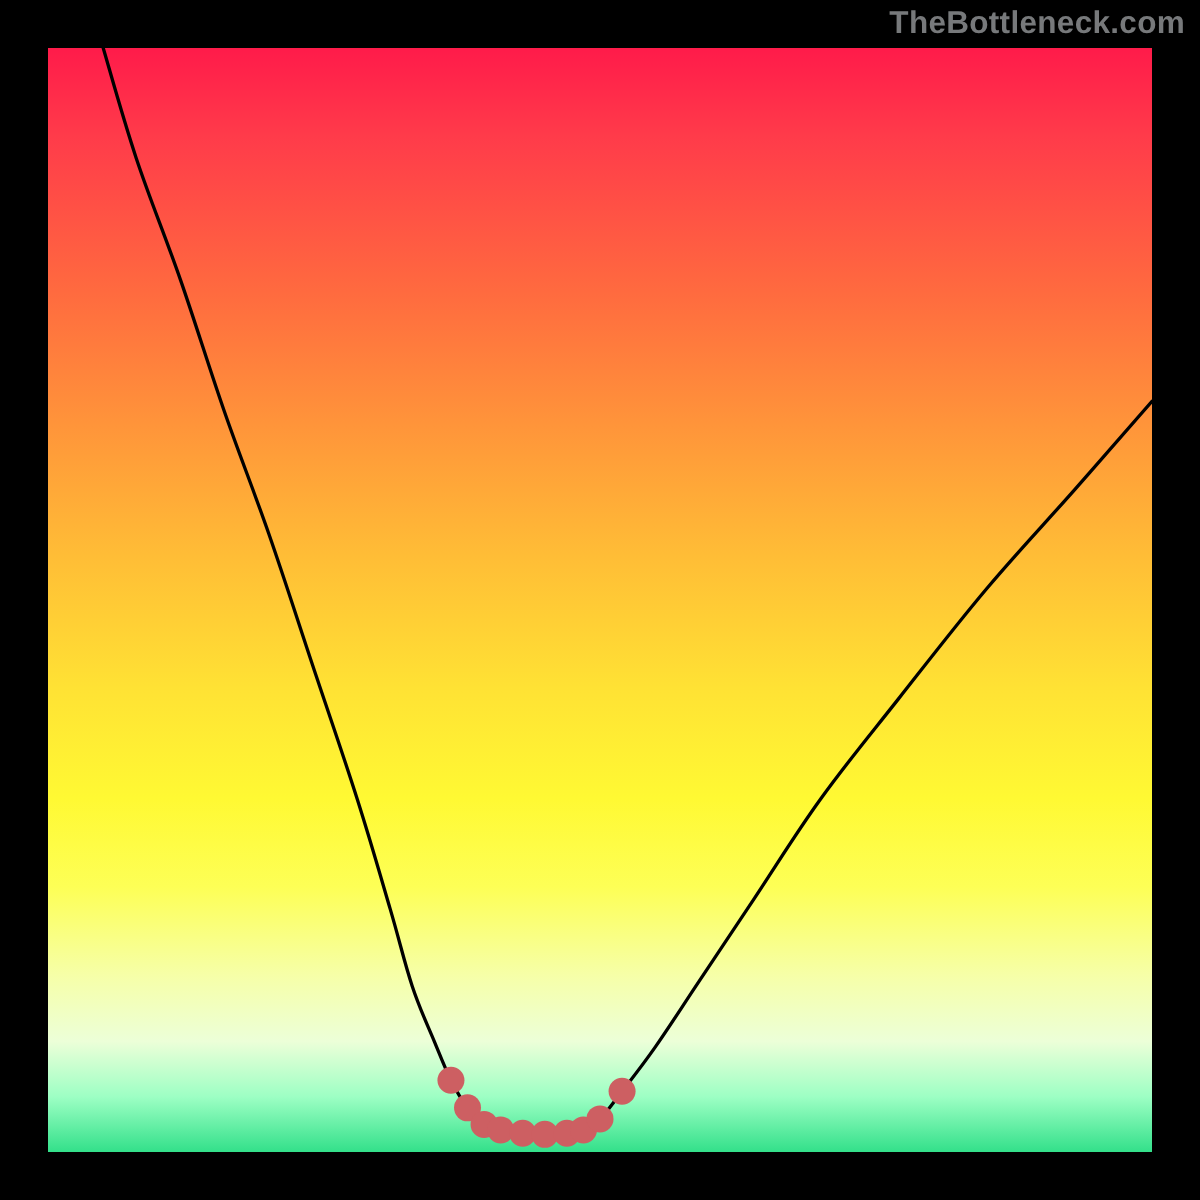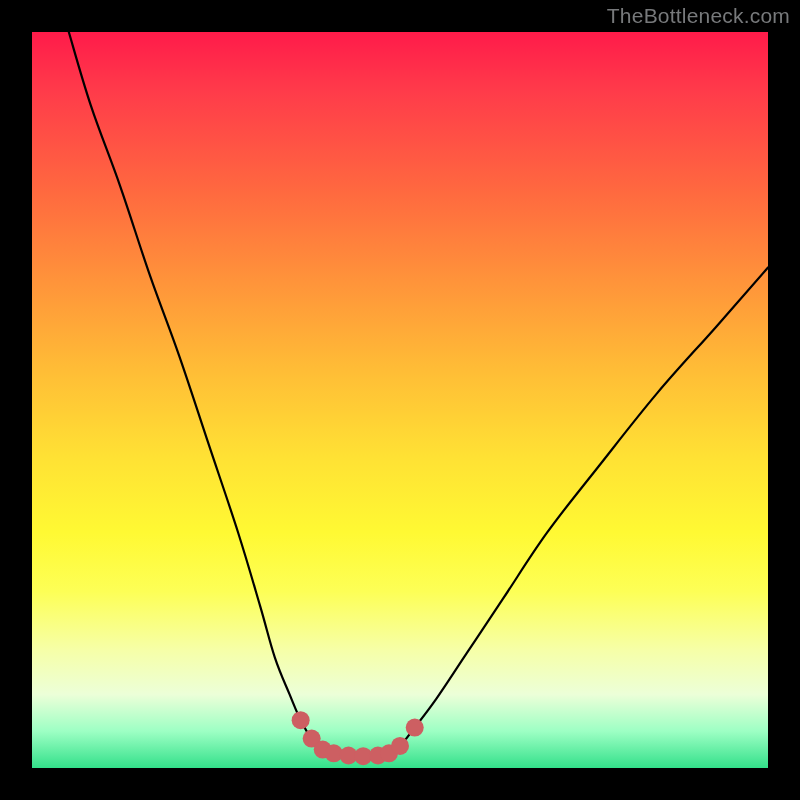--- a/index.html
+++ b/index.html
@@ -39,21 +39,21 @@
       #9dffc4 95%,
       #33e08a 100%);
   }
   .watermark {
     position: absolute;
     top: 4px;
     right: 10px;
     color: #77797b;
     font-size: 21px;
     letter-spacing: 0.2px;
-    font-weight: 400;
+    font-weight: 700;
     margin-left: 26px;
   }
   svg.curves {
     position: absolute;
     left: 0;
     top: 0;
     width: 736px;
     height: 736px;
   }
 </style>

